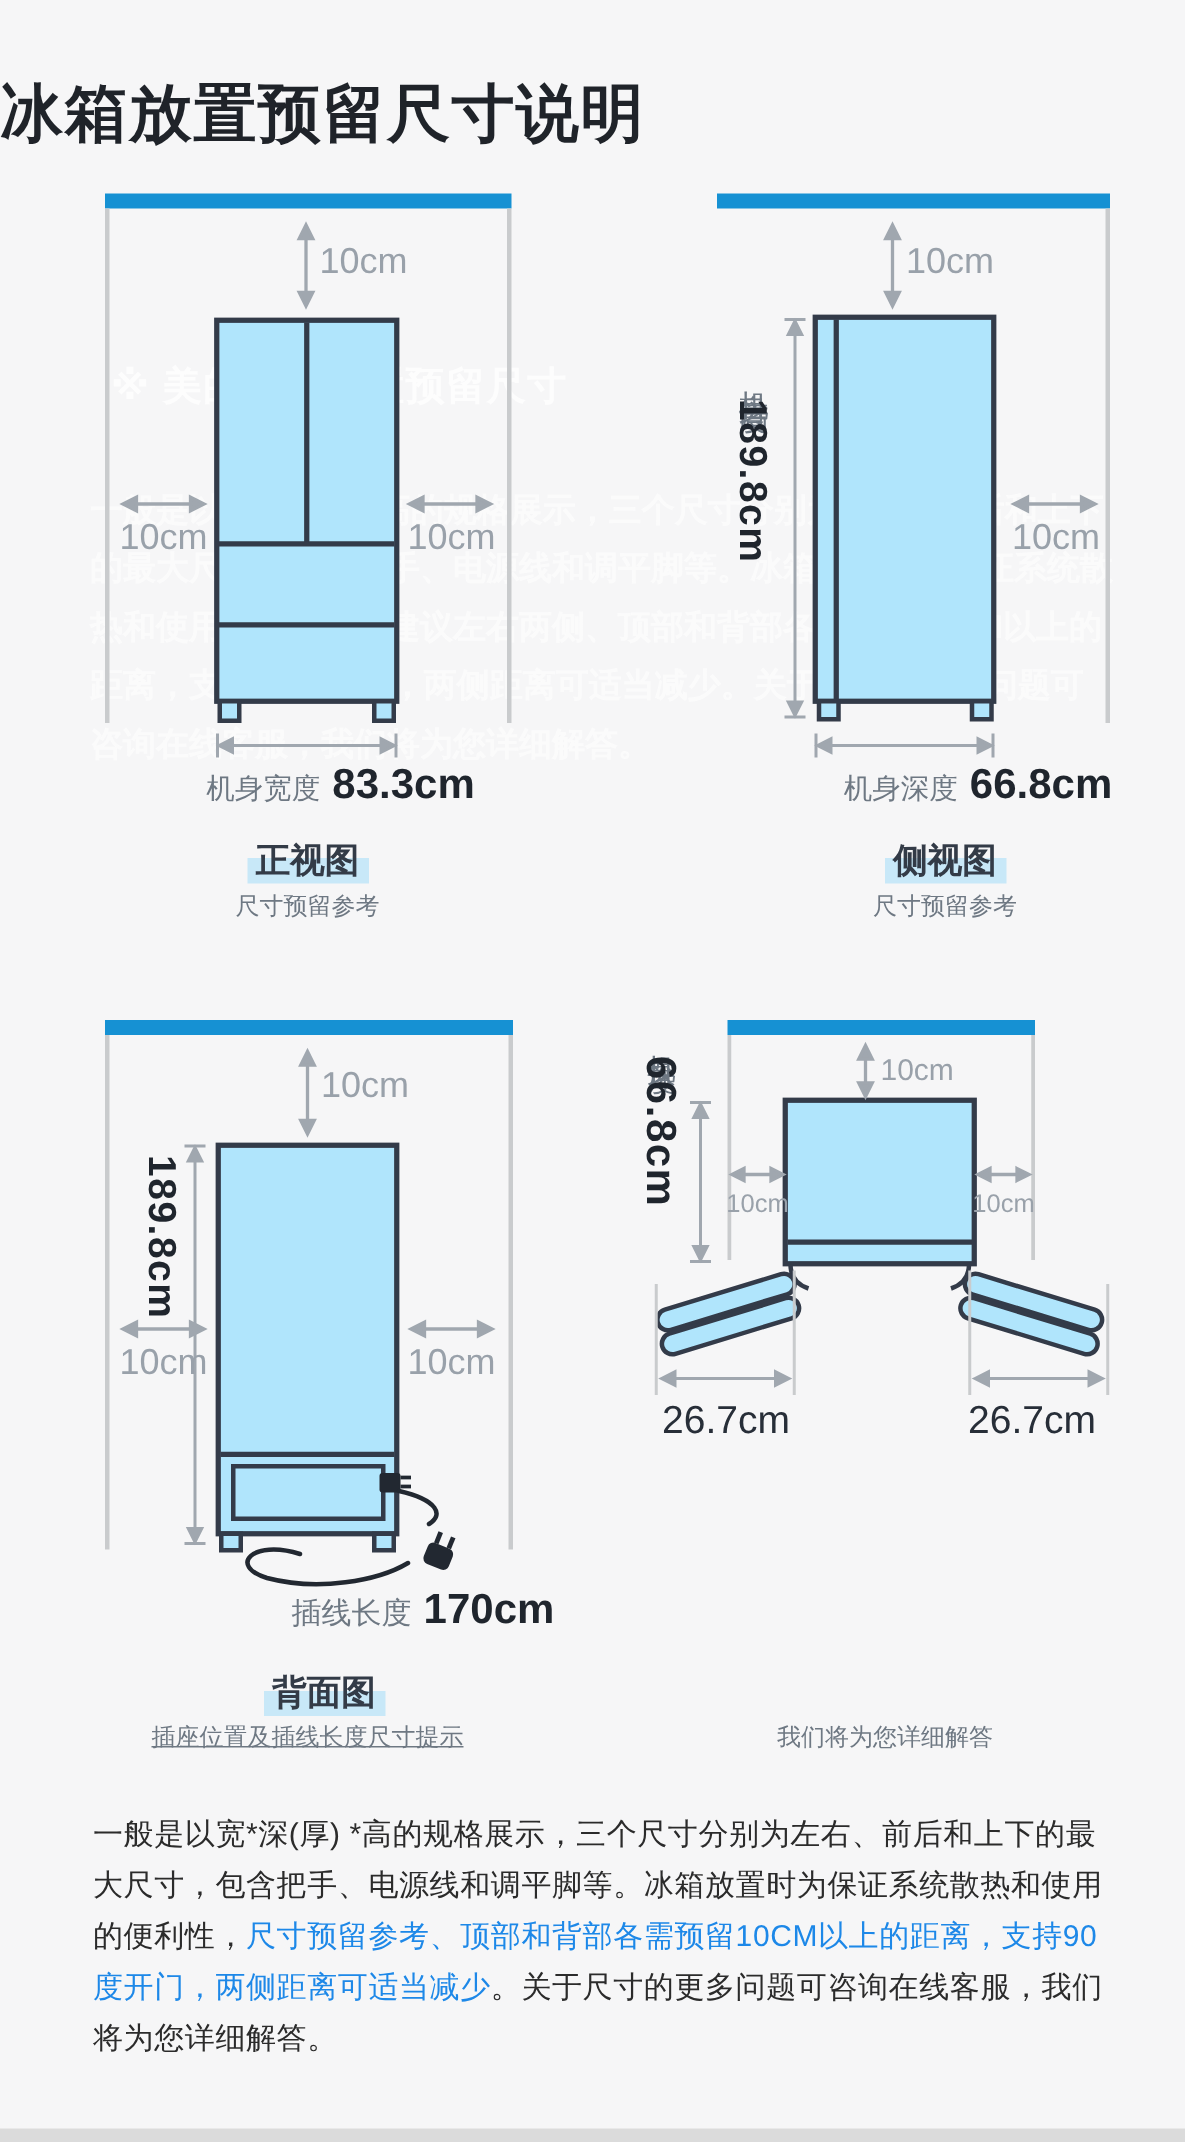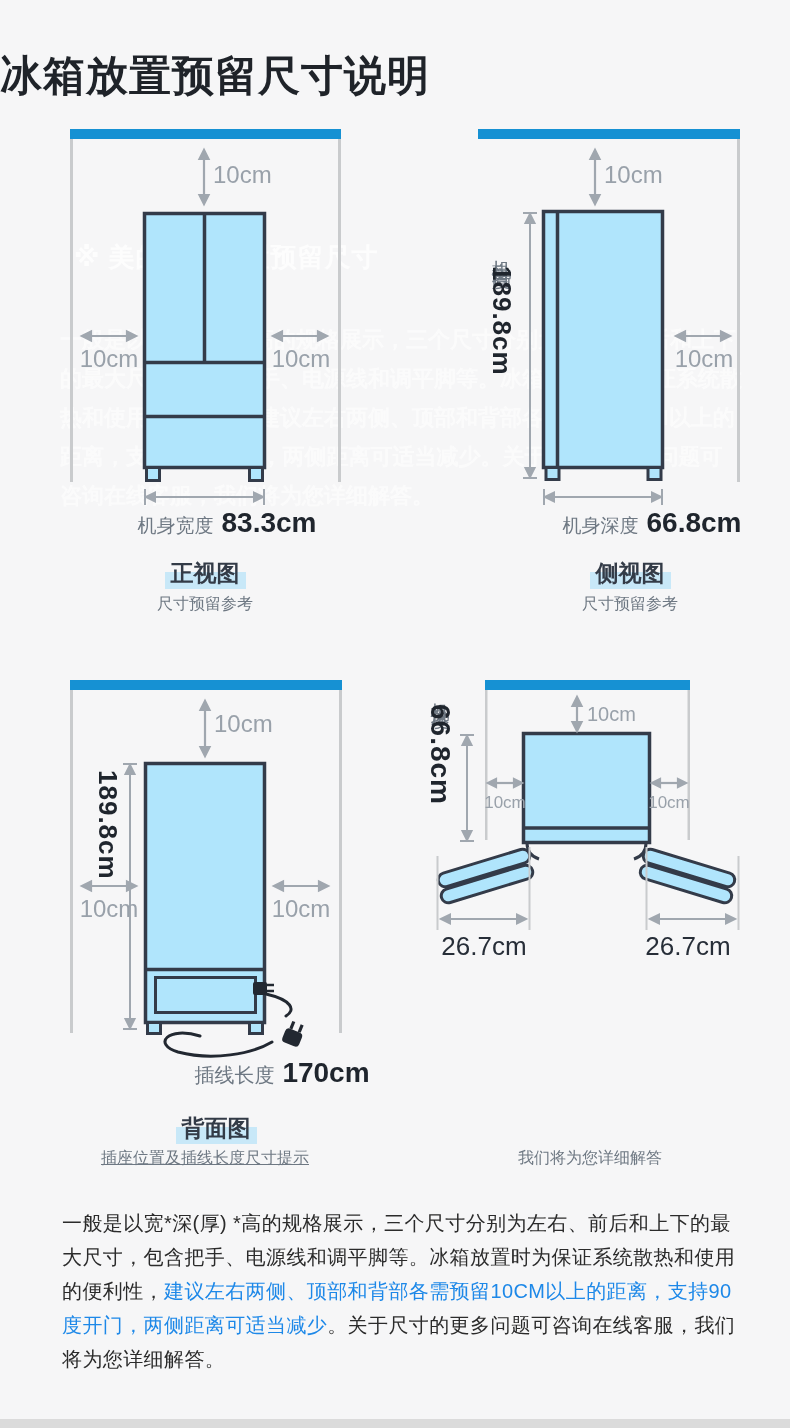--- a/index.html
+++ b/index.html
@@ -255,18 +255,18 @@
     <span class="abs clr-s center" style="left:470px;top:793px;width:70px;">10cm</span>
     <span class="abs clr-s center" style="left:634px;top:793px;width:70px;">10cm</span>
     <div class="abs vtext" style="left:424px;top:688px;height:210px;">
       <span class="v-label" style="letter-spacing:2px;font-size:19px;">机身深度</span><span class="v-value" style="font-size:28px;padding-top:8px;">66.8cm</span>
     </div>
     <div class="abs center door-dim" style="left:414px;top:931px;width:140px;">26.7cm</div>
     <div class="abs center door-dim" style="left:618px;top:931px;width:140px;">26.7cm</div>
     <div class="abs center view-note" style="left:440px;top:1148px;width:300px;">我们将为您详细解答</div>
 
     <div class="abs footer-text">
-      <span>一般是以宽*深(厚) *高的规格展示，三个尺寸分别为左右、前后和上下的最大尺寸，包含把手、电源线和调平脚等。冰箱放置时为保证系统散热和使用的便利性，</span><span class="footer-blue">建议左右两侧、顶部和背部各需预留10CM以上的距离，支持90度开门，两侧距离可适当减少</span><span>。关于尺寸的更多问题可咨询在线客服，我们将为您详细解答。</span>
+      <span>一般是以宽*深(厚) *高的规格展示，三个尺寸分别为左右、前后和上下的最大尺寸，包含把手、电源线和调平脚等。冰箱放置时为保证系统散热和使用的便利性，</span><span class="footer-blue">尺寸预留参考、顶部和背部各需预留10CM以上的距离，支持90度开门，两侧距离可适当减少</span><span>。关于尺寸的更多问题可咨询在线客服，我们将为您详细解答。</span>
     </div>
 
     <div class="abs bottom-strip"></div>
   </div>
 </div>
 
 </body></html>

